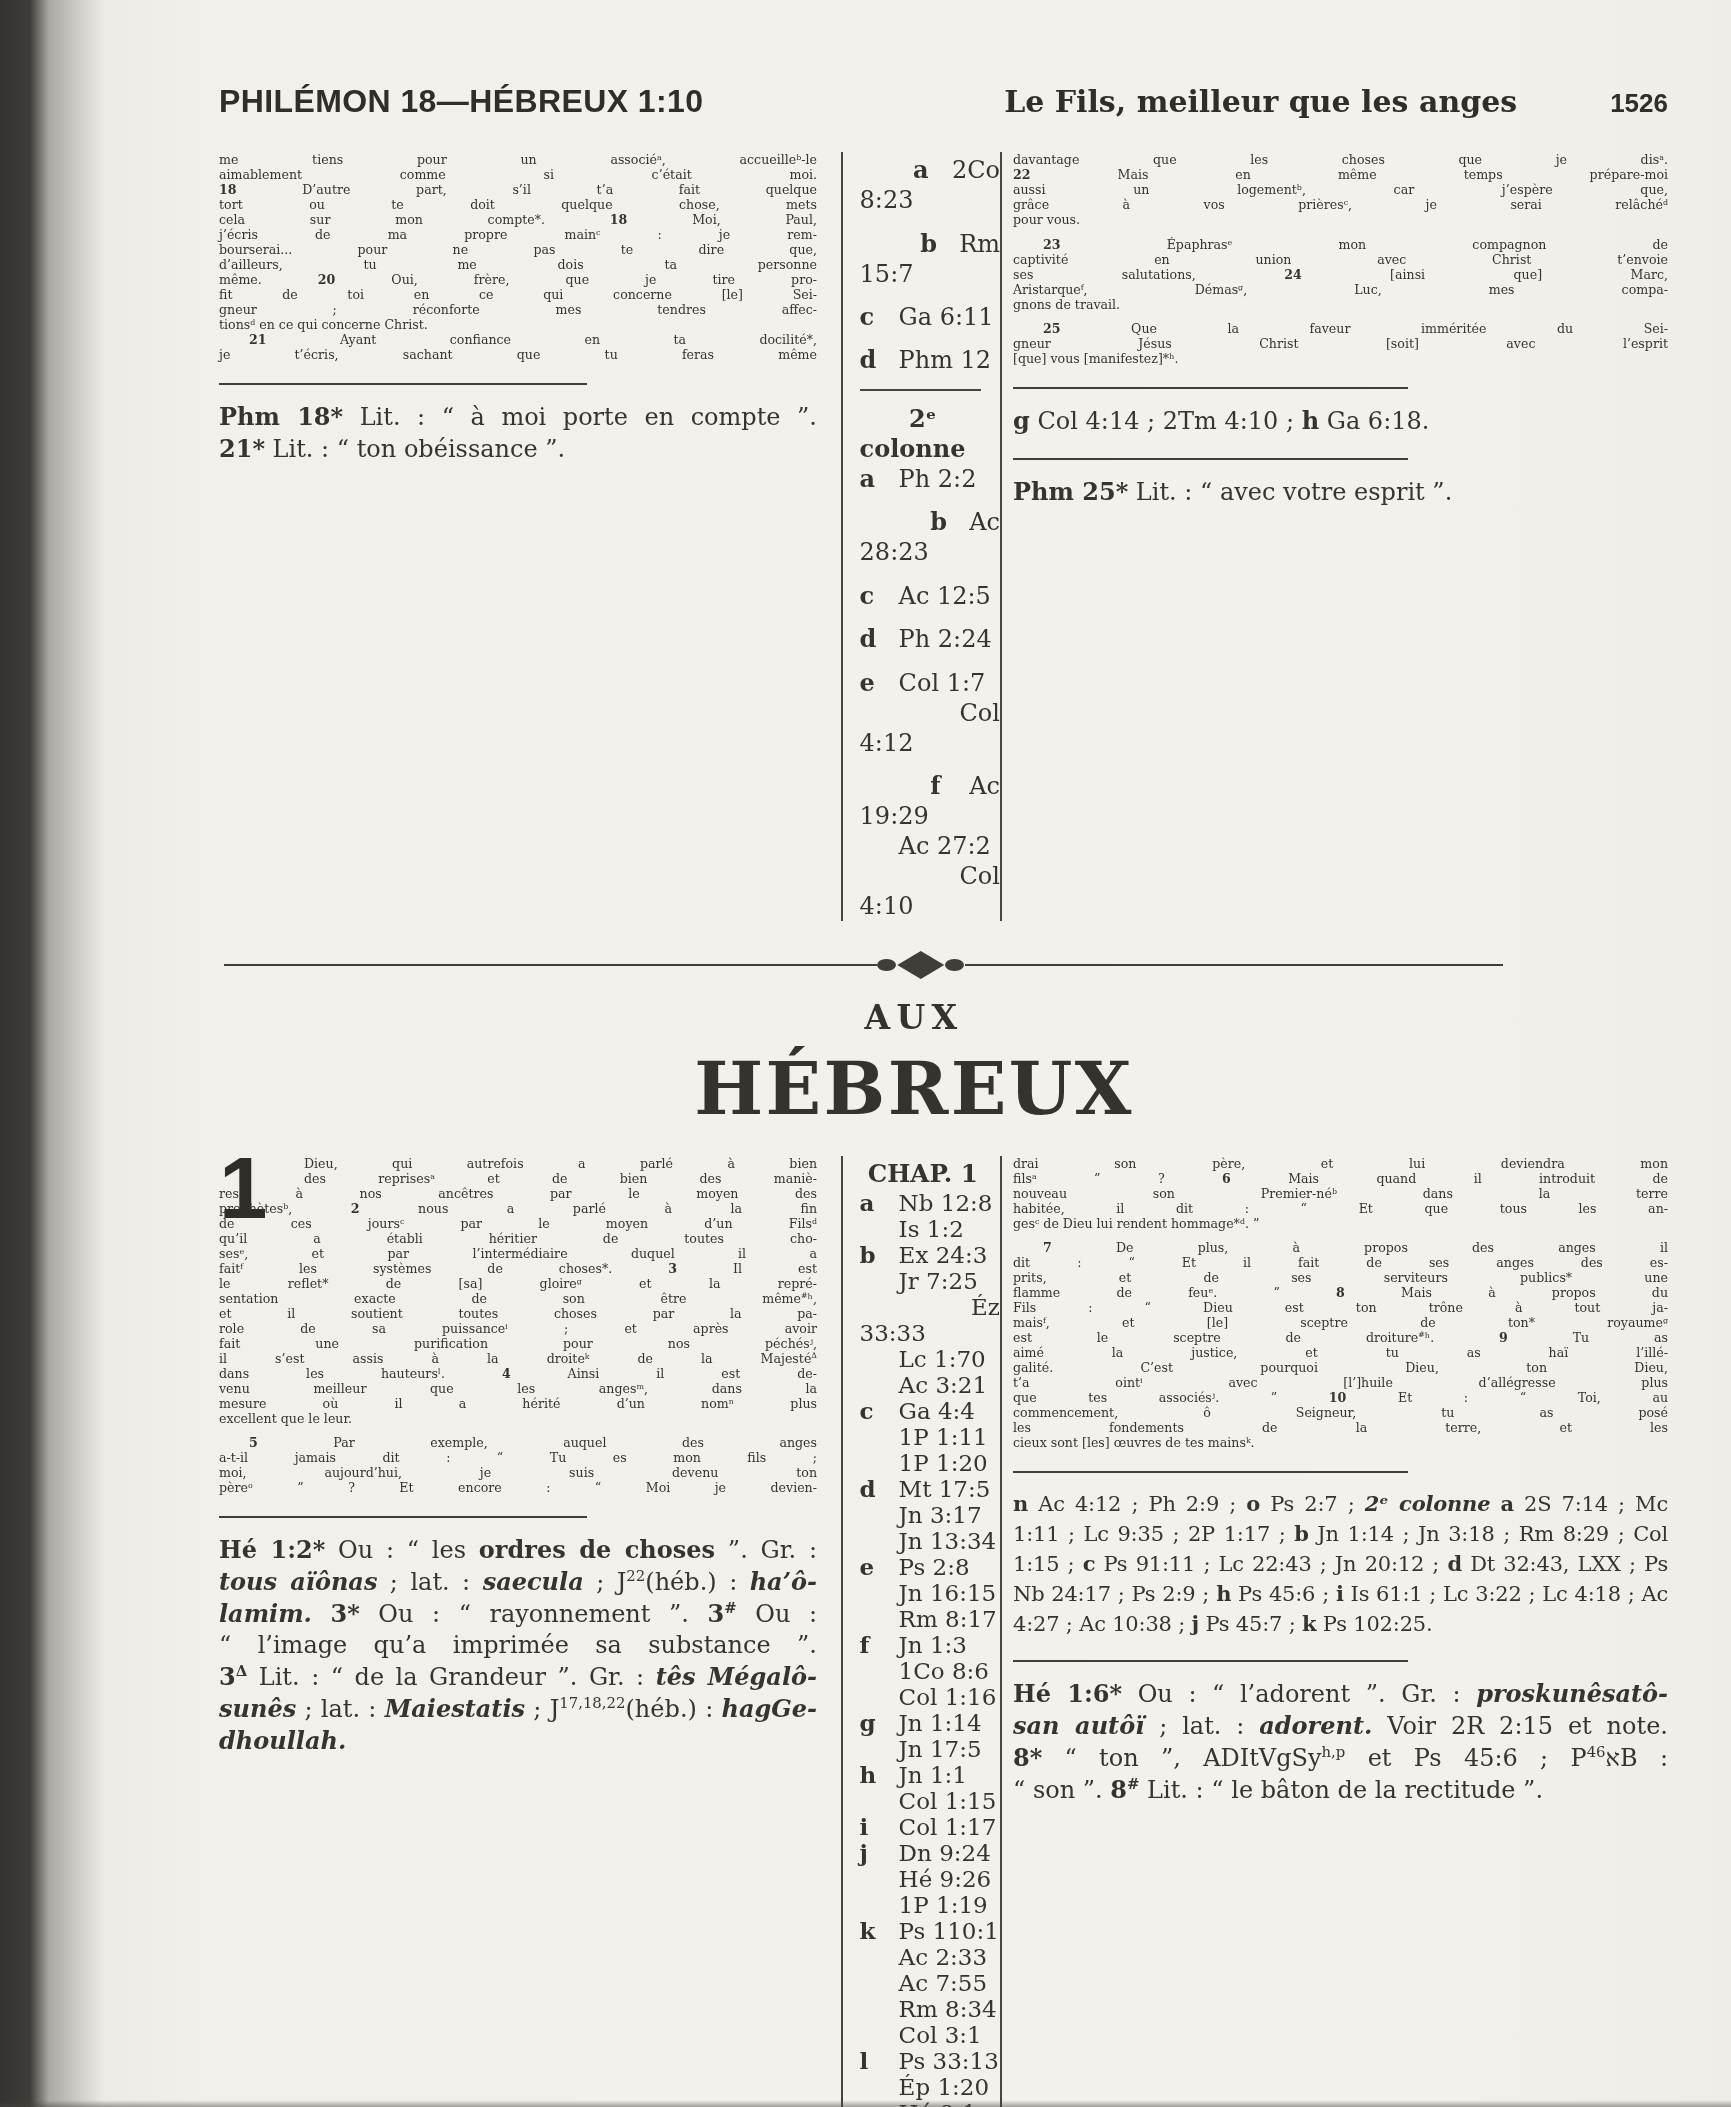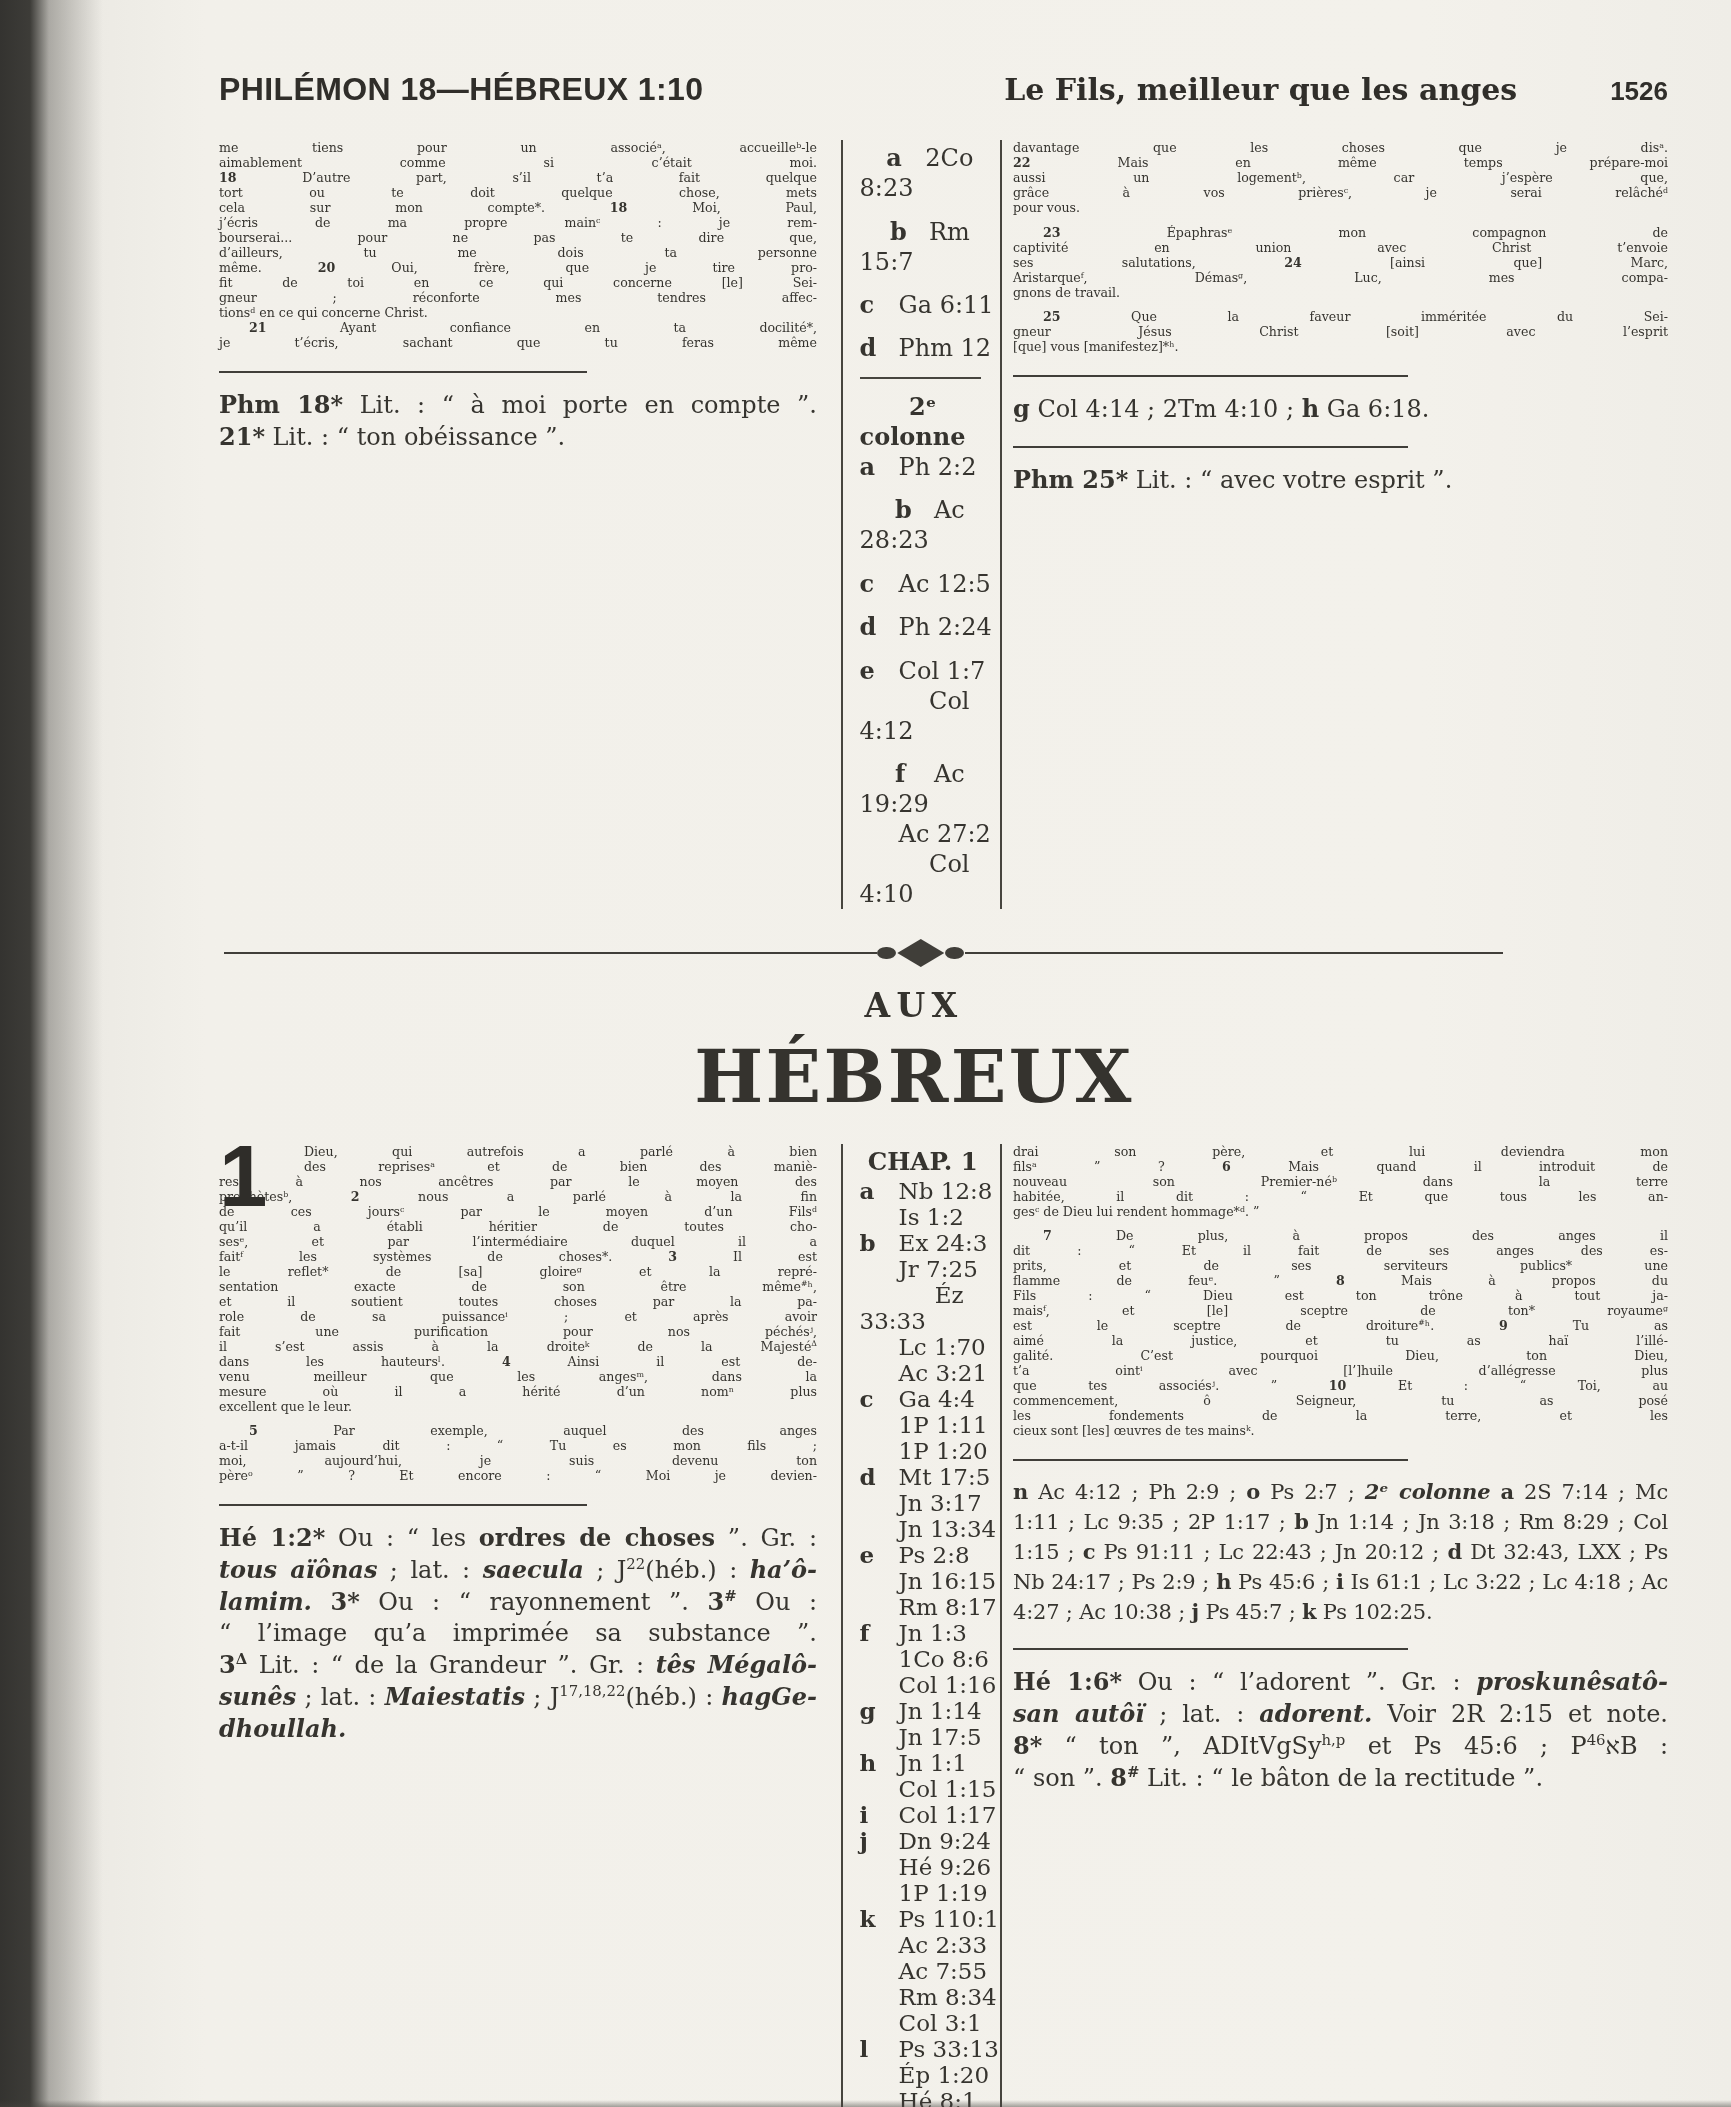--- a/index.html
+++ b/index.html
@@ -2,21 +2,21 @@
 <html style="font-size:12.6px"><head>
 <meta charset="utf-8">
 <style>
   html,body{margin:0;padding:0;background:#888;}
   .page{position:relative;width:1732px;height:2108px;background:linear-gradient(90deg,#e7e5df 0px,#f2f0ea 205px,#f3f1eb 1421px,#efede7 1732px);font-family:"DejaVu Serif",serif;color:#36342f;overflow:hidden;}
   .gutter{position:absolute;left:0;top:0;bottom:0;width:110px;background:linear-gradient(90deg,#343330 0px,#3d3c38 30px,rgba(95,93,88,.45) 49px,rgba(240,238,232,0) 103px);}
   .bottom-edge{position:absolute;left:0;right:0;bottom:0;height:8px;background:linear-gradient(0deg,rgba(70,68,63,.55),rgba(70,68,63,0));}
   .content{position:absolute;left:219px;top:0;width:1449px;}
 
   
-  .pghead{display:flex;align-items:baseline;padding-top:71px;height:44px;}
+  .pghead{display:flex;align-items:baseline;padding-top:71px;height:44px;margin-top:12px;}
   .running-head{font-family:"Liberation Sans",sans-serif;font-weight:700;font-size:32px;letter-spacing:0.4px;color:#302e2a;}
   .section-title{margin-left:auto;font-weight:700;font-size:30px;color:#302e2a;}
   .page-number{margin-left:93px;font-family:"Liberation Sans",sans-serif;font-weight:700;font-size:26px;color:#302e2a;}
 
   
   .tl{text-align:justify;text-align-last:justify;}
   .tl.end{text-align-last:left;}
   .tl.ind{padding-left:30px;}
   .tl.vsp{margin-top:9.5px;}
   .b{font-weight:700;}
@@ -31,21 +31,21 @@
   .phm{min-height:663px;}
 
   
   .fnrule{border:none;border-top:2.4px solid #403e39;width:368px;margin:21px 0 16px 0;}
   .fnrule.w500{width:395px;}
   .fn .tl{font-size:24px;line-height:31px;}
   .xrefs .tl{font-size:21px;line-height:29px;letter-spacing:-0.2px;white-space:nowrap;}
 
   
   .refcol{border-left:2.4px solid #47453f;border-right:2.4px solid #47453f;padding:3.2px 0 0 16.6px;}
-  .refcol .tl{font-size:24px;line-height:30px;text-align:center;text-align-last:left;}
+  .refcol .tl{font-size:24px;line-height:30px;text-align:right;text-align-last:left;}
   .rl{display:inline-block;width:39px;font-weight:700;}
   .refcol .gap{margin-top:13.4px;}
   .refcol .refrule{border-top:2.4px solid #47453f;margin:14px 19px 12.6px 0;height:0;}
   .refcol .refhead{text-align:center;padding-right:14px;}
   .heb .refcol .tl{font-size:23px;line-height:26px;}
   .refs-heading{font-weight:700;font-size:24.5px;text-align:center;padding-right:14px;margin-bottom:2px;}
 
   
   .ornament{display:flex;align-items:center;width:1279px;margin:30px 0 0 4.7px;}
   .orn-line-l{width:653px;height:2.4px;background:#403e39;}

